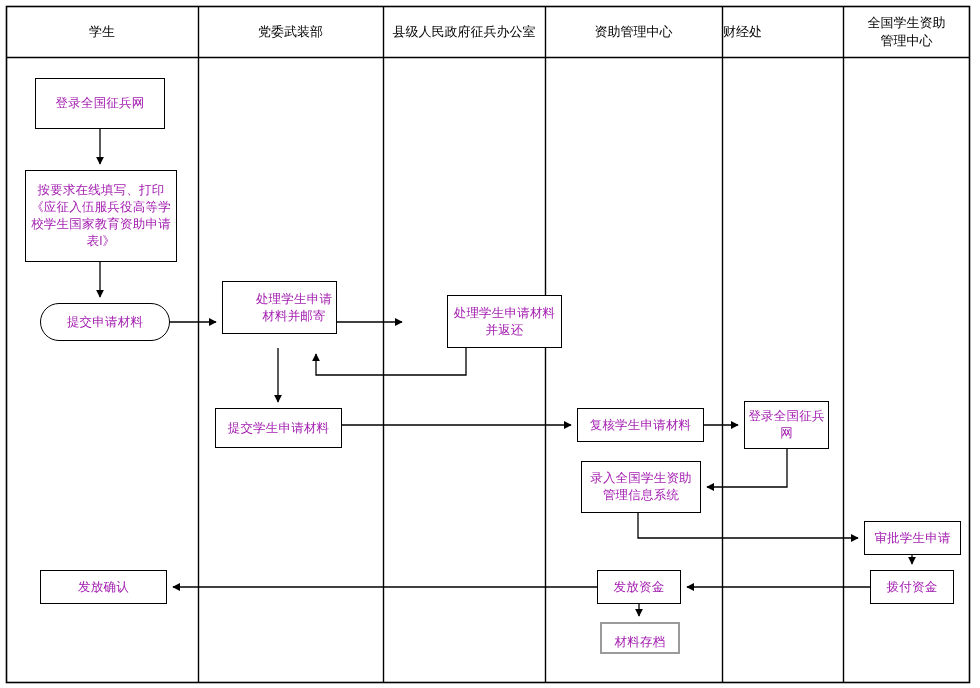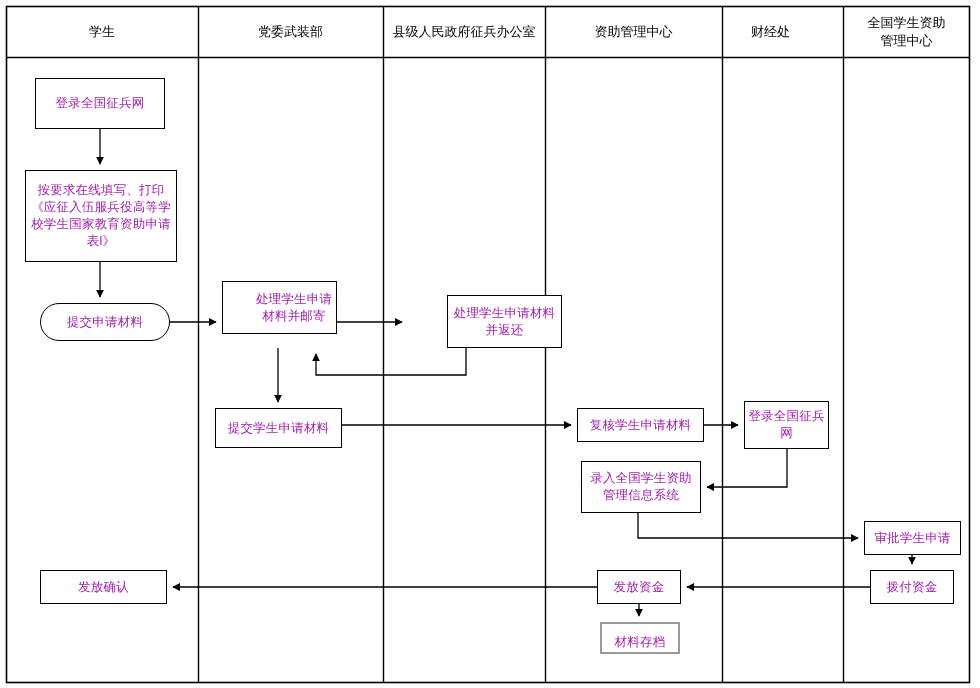--- a/index.html
+++ b/index.html
@@ -119,21 +119,21 @@
   </div>
   <div class="lane-header" style="left:198px; top:6px; width:185px; height:51px;">
     <span>党委武装部</span>
   </div>
   <div class="lane-header" style="left:383px; top:6px; width:162px; height:51px;">
     <span>县级人民政府征兵办公室</span>
   </div>
   <div class="lane-header" style="left:545px; top:6px; width:177px; height:51px;">
     <span>资助管理中心</span>
   </div>
-  <div class="lane-header" style="left:710px; top:6px; width:121px; height:51px;">
+  <div class="lane-header" style="left:682px; top:6px; width:121px; height:51px;">
     <span>财经处</span>
   </div>
   <div class="lane-header" style="left:843px; top:6px; width:127px; height:51px;justify-content:center;">
     <span style="white-space:pre-line;">全国学生资助
 管理中心</span>
   </div>
 
   <div class="node" style="left:35px; top:78px; width:130px; height:51px;">
     <span>登录全国征兵网</span>
   </div>

